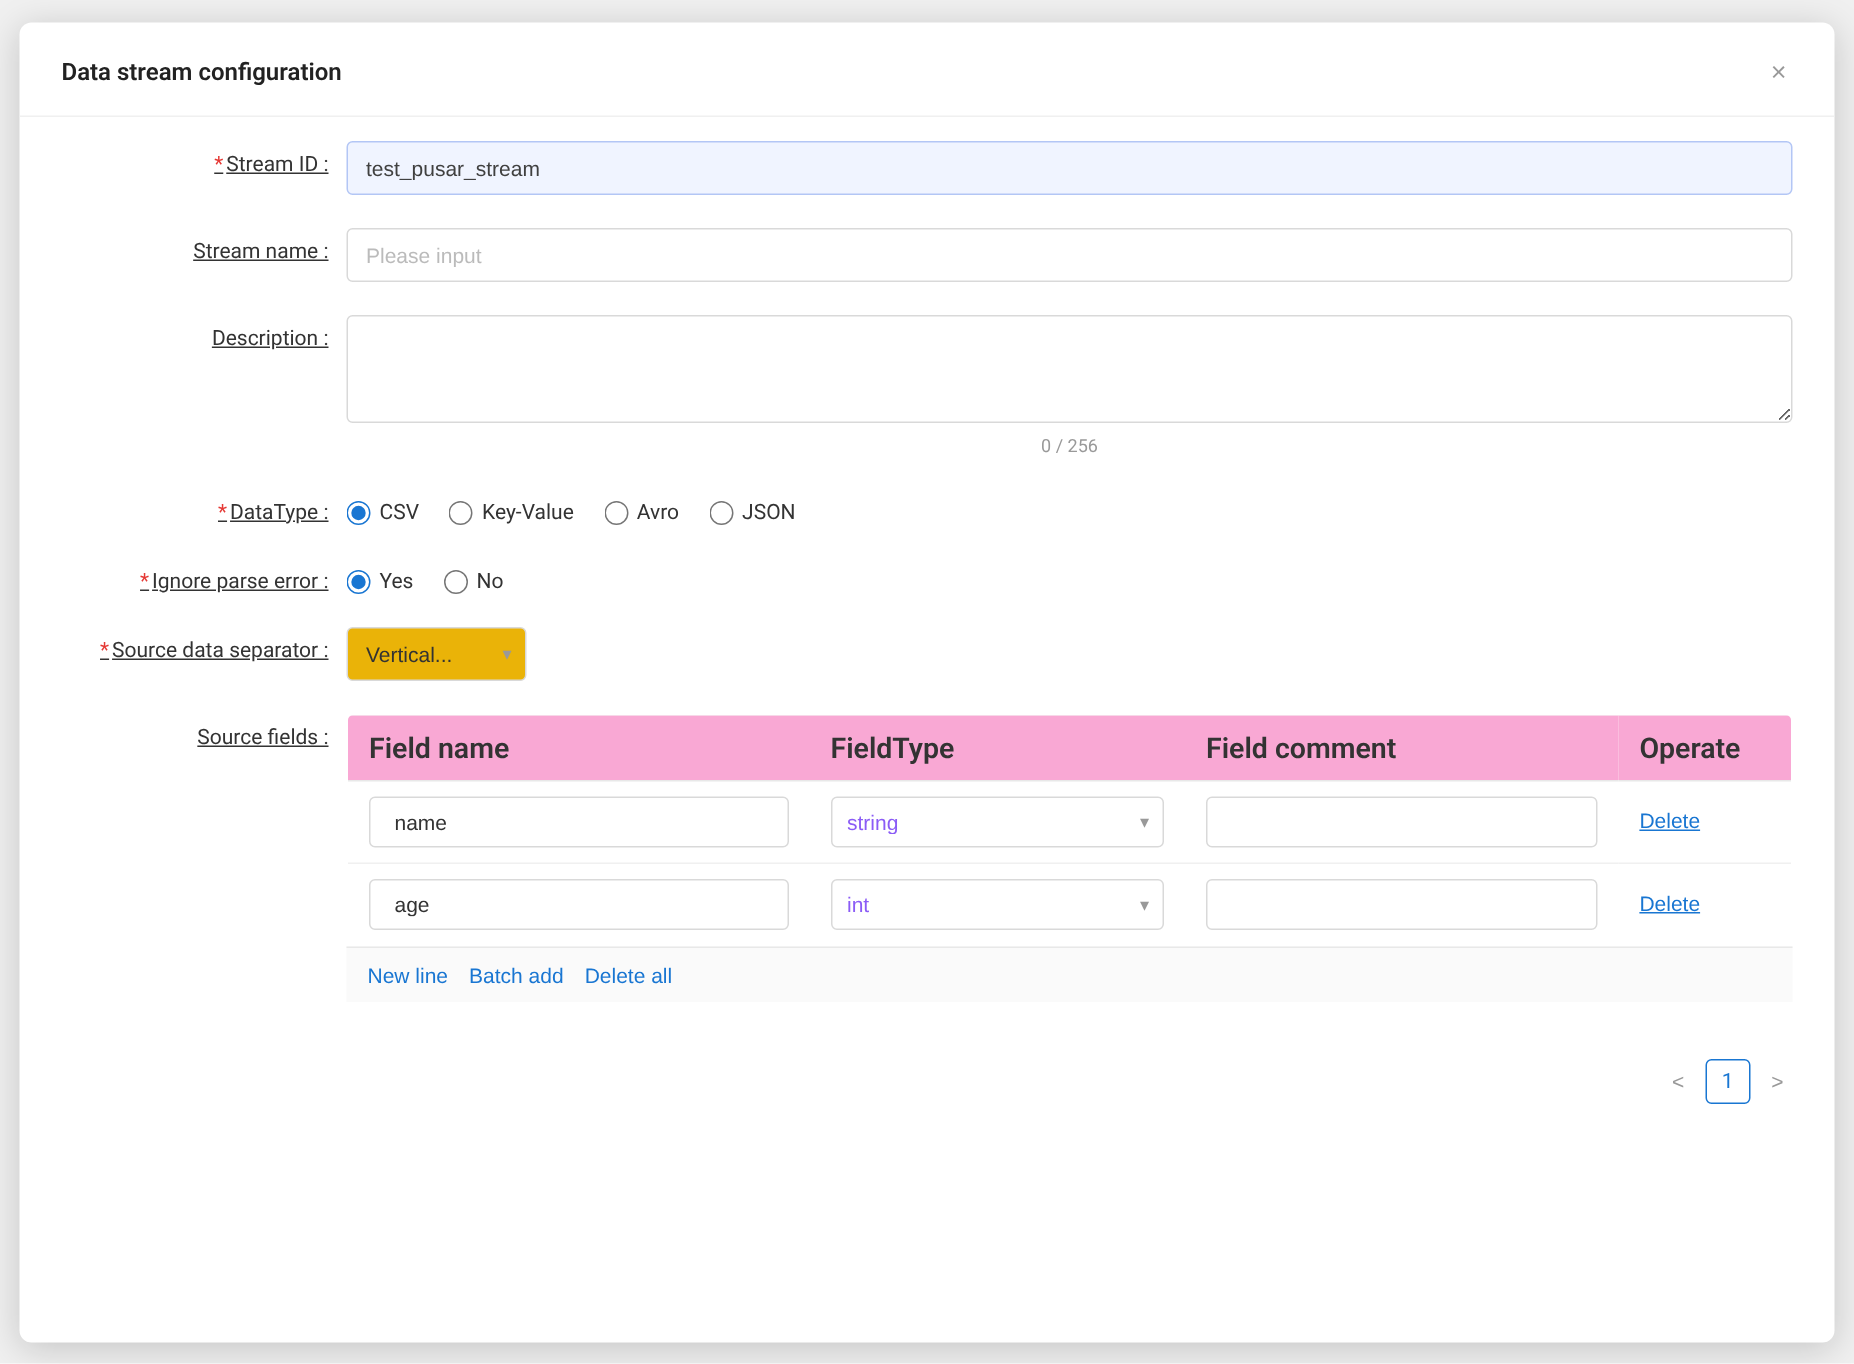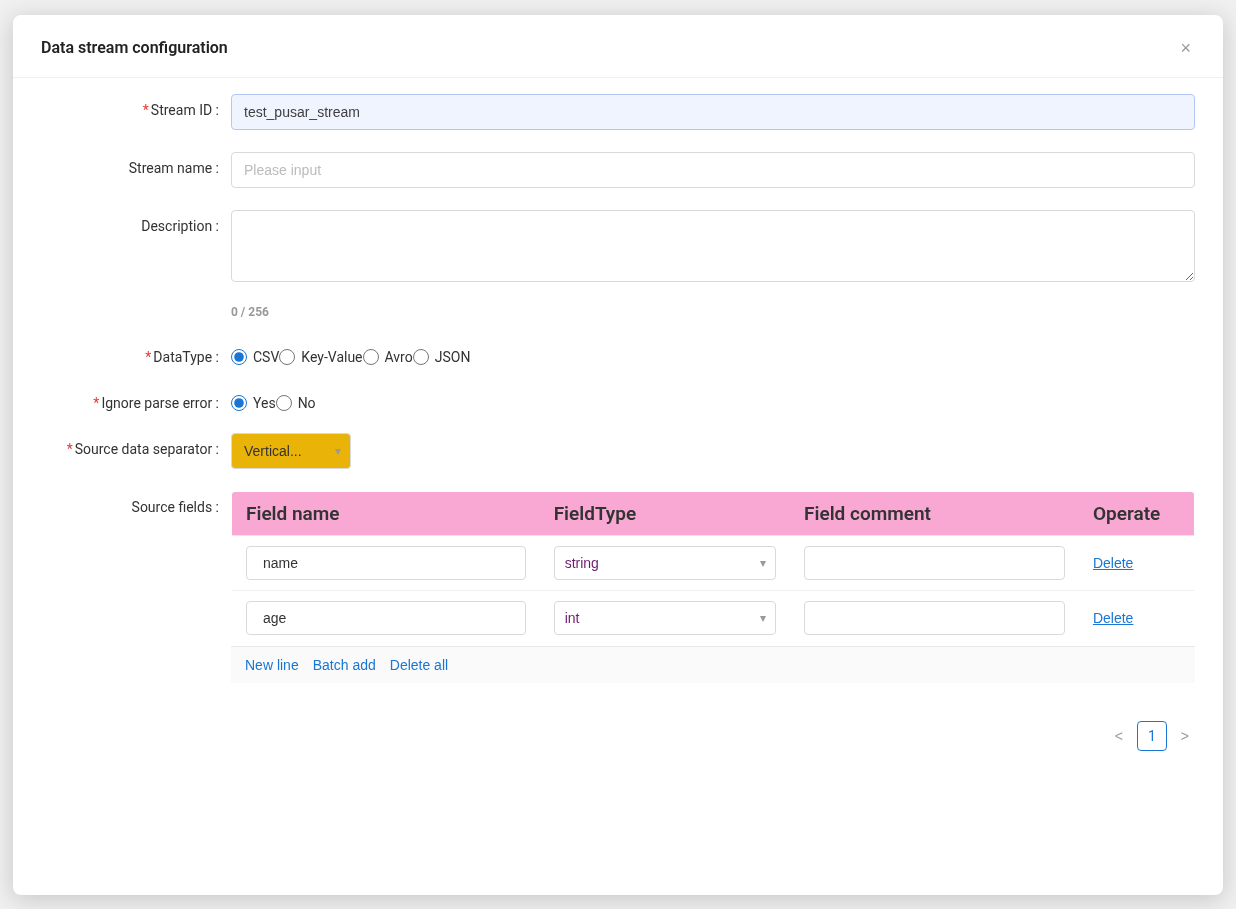--- a/index.html
+++ b/index.html
@@ -52,20 +52,21 @@
       margin-bottom: 22px;
     }
     .form-label {
       width: 190px;
       min-width: 190px;
       padding-top: 8px;
       color: #333;
       font-size: 14px;
       text-align: right;
       padding-right: 12px;
+      text-decoration: underline;
     }
     .required-star {
       color: #e53935;
       margin-right: 2px;
     }
     .form-control {
       flex: 1;
     }
     .input-field {
       width: 100%;
@@ -89,29 +90,29 @@
       border: 1px solid #d9d9d9;
       border-radius: 4px;
       padding: 8px 12px;
       font-size: 14px;
       color: #333;
       outline: none;
       resize: vertical;
       font-family: inherit;
     }
     .char-count {
-      text-align: left;
+      text-align: center;
       color: #999;
       font-size: 12px;
-      margin-top: 20px;
-      font-weight: bold;
+      margin-top: 4px;
     }
     .radio-group {
       display: flex;
       align-items: flex-end;
+      gap: 20px;
       padding-top: 8px;
     }
     .radio-item {
       display: flex;
       align-items: center;
       gap: 6px;
       cursor: pointer;
     }
     .radio-input {
       width: 16px;
@@ -194,21 +195,21 @@
       display: block;
     }
     .field-select {
       appearance: none;
       width: 100%;
       height: 34px;
       border: 1px solid #d9d9d9;
       border-radius: 4px;
       padding: 0 19px 0 10px;
       font-size: 14px;
-      color: #701a75;
+      color: #8b5cf6;
       background: #fff;
       cursor: pointer;
       outline: none;
     }
     .field-select-arrow {
       position: absolute;
       right: 10px;
       top: 50%;
       transform: translateY(-50%);
       pointer-events: none;

